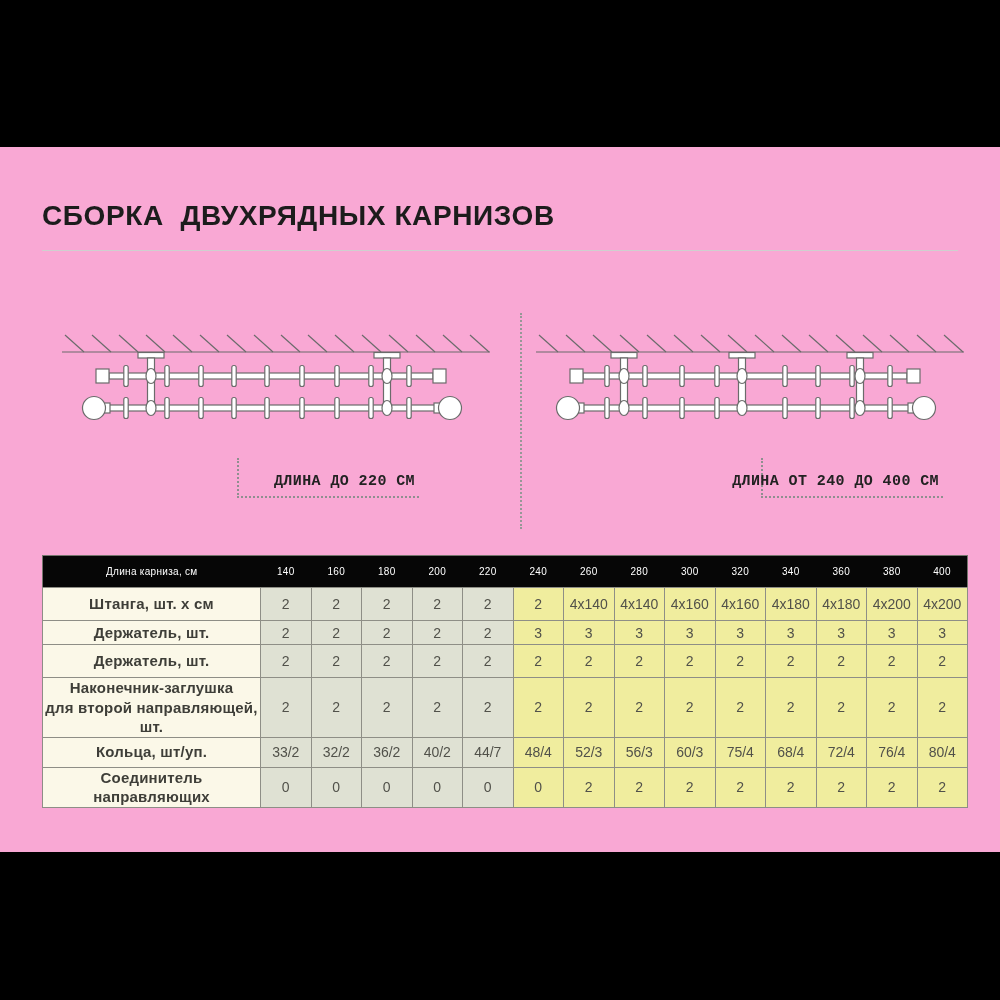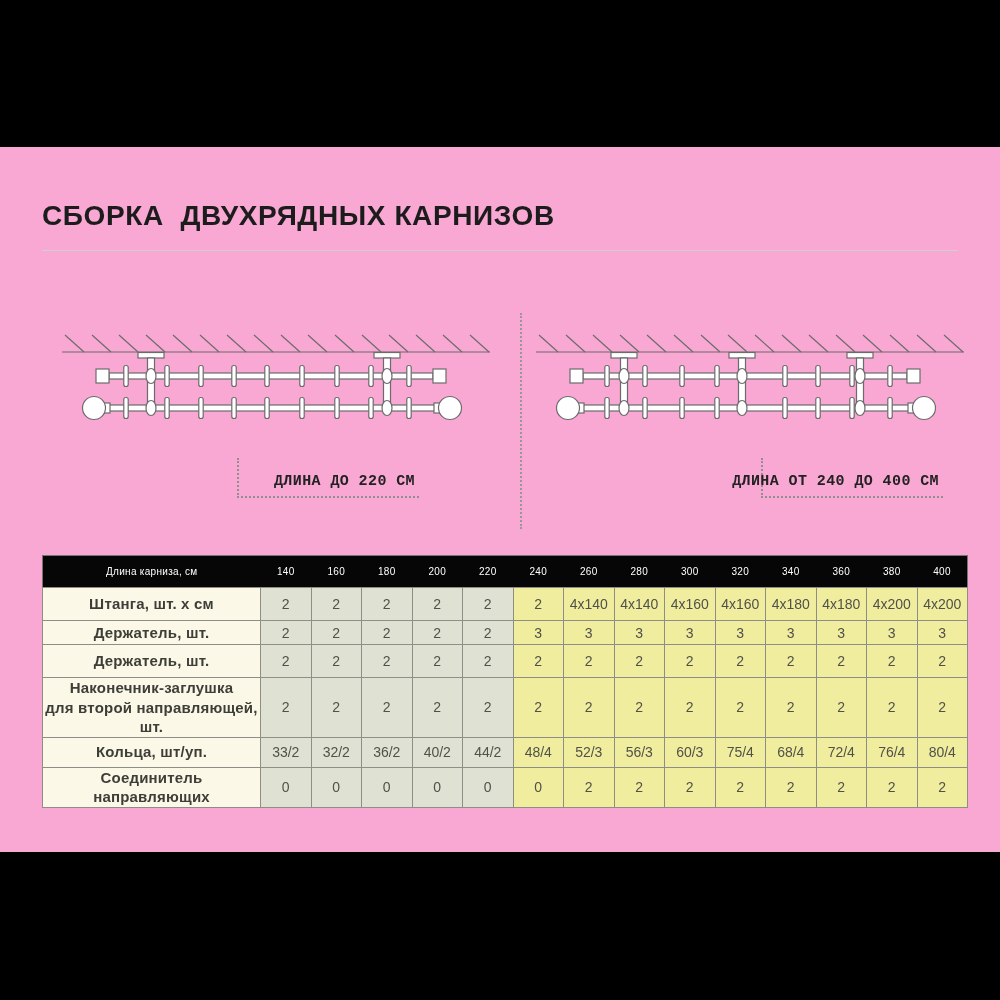--- a/index.html
+++ b/index.html
@@ -257,21 +257,21 @@
             <td class="cell-long">2</td>
             <td class="cell-long">2</td>
             <td class="cell-long">2</td>
           </tr>
           <tr>
             <td class="row-label">Кольца, шт/уп.</td>
             <td class="cell-short">33/2</td>
             <td class="cell-short">32/2</td>
             <td class="cell-short">36/2</td>
             <td class="cell-short">40/2</td>
-            <td class="cell-short">44/2</td>
+            <td class="cell-short">44/7</td>
             <td class="cell-long">48/4</td>
             <td class="cell-long">52/3</td>
             <td class="cell-long">56/3</td>
             <td class="cell-long">60/3</td>
             <td class="cell-long">75/4</td>
             <td class="cell-long">68/4</td>
             <td class="cell-long">72/4</td>
             <td class="cell-long">76/4</td>
             <td class="cell-long">80/4</td>
           </tr>

